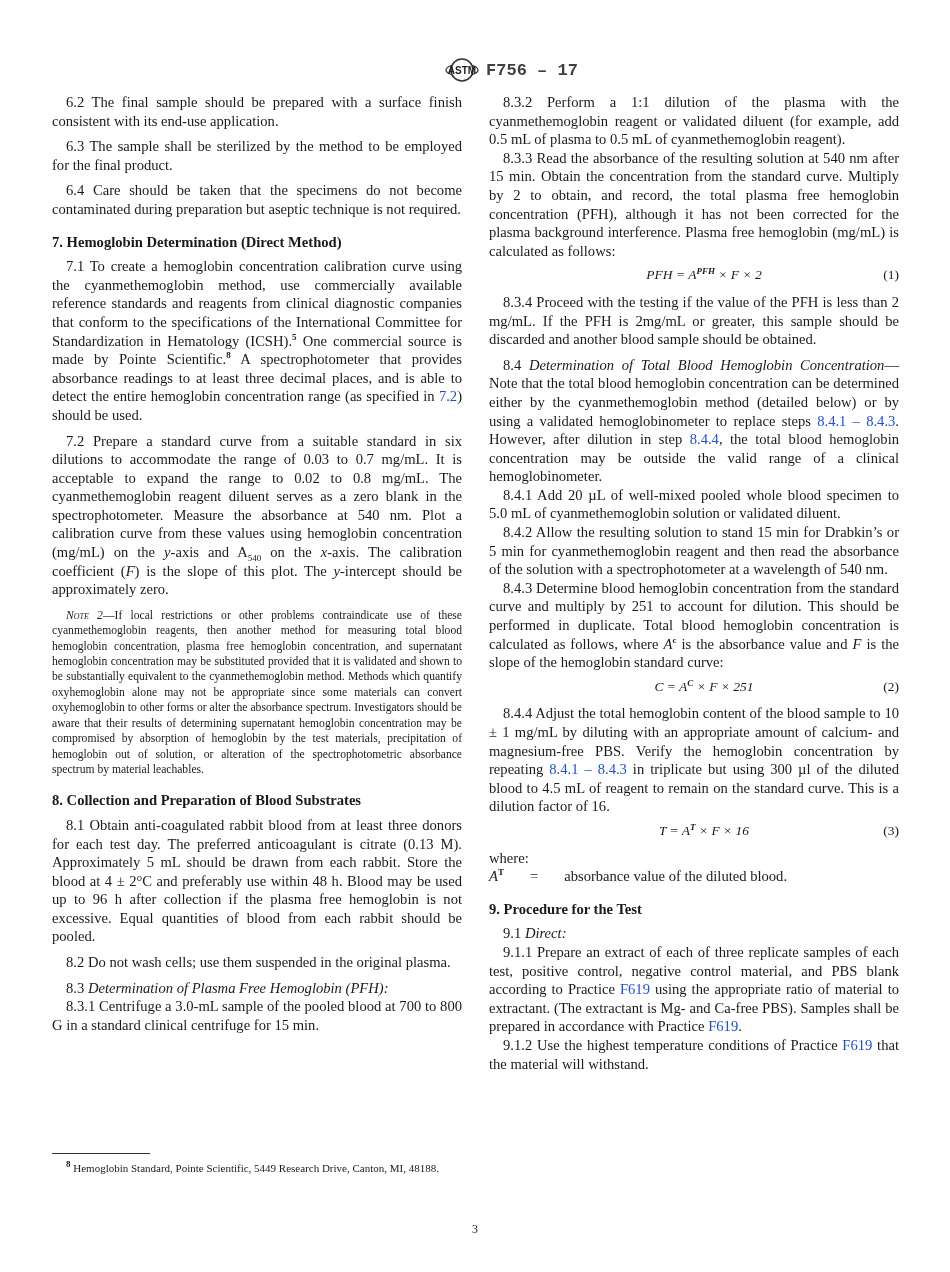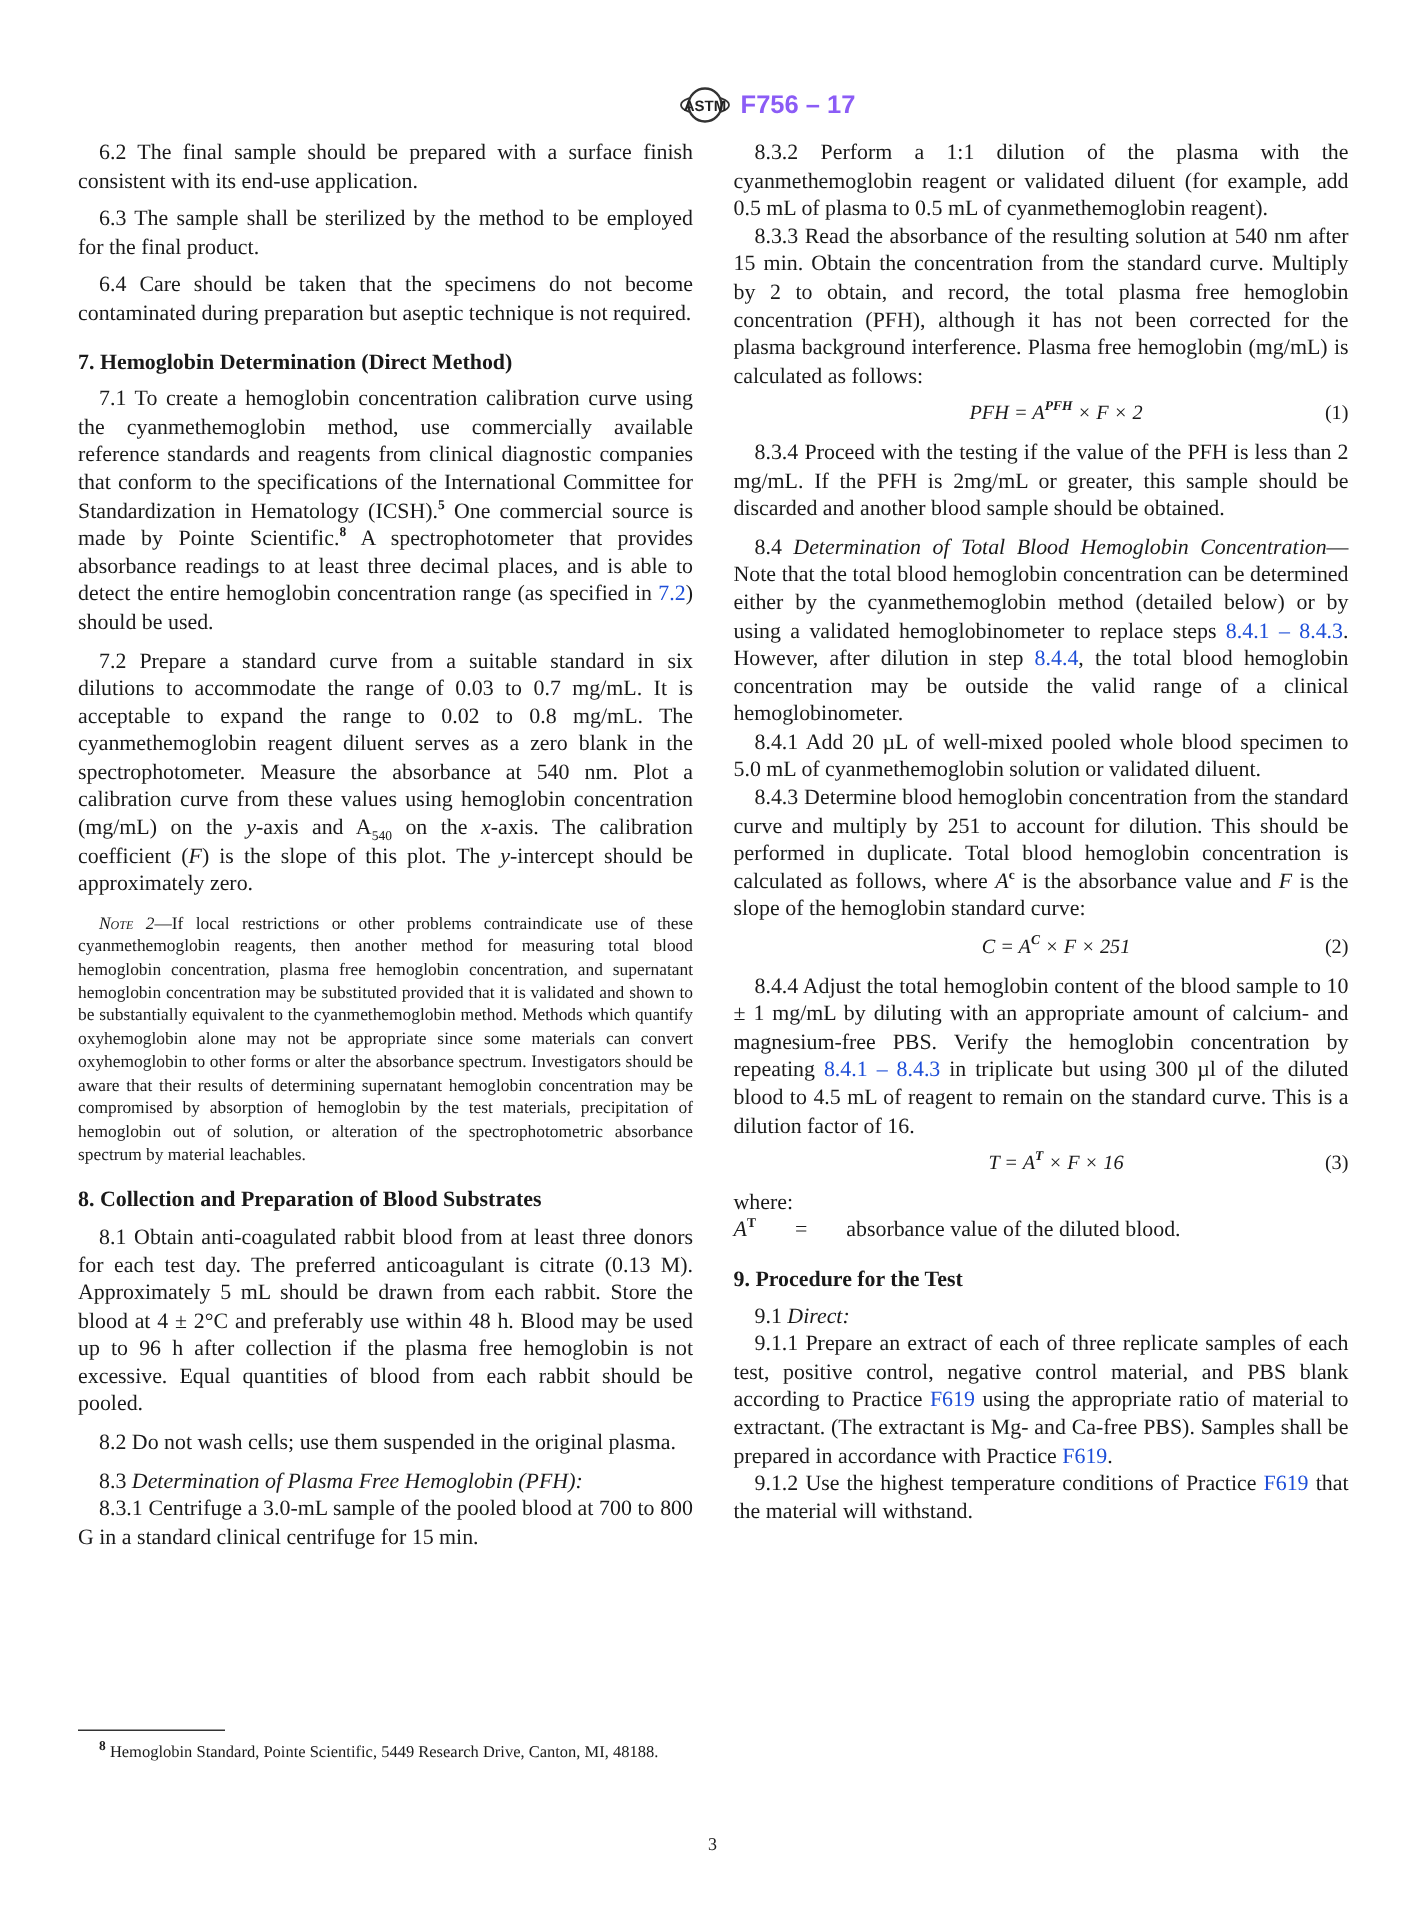--- a/index.html
+++ b/index.html
@@ -1,21 +1,21 @@
 <!DOCTYPE html>
 <html><head>
 <meta charset="utf-8">
 <style>
   html, body { margin: 0; padding: 0; background: #ffffff; }
   body { width: 950px; height: 1272px; position: relative; overflow: hidden;
          font-family: "Liberation Serif", "DejaVu Serif", serif; color: #1a1a1a; }
   .header { position: absolute; top: 56px; left: 0; width: 950px; text-align: center; padding-left: 36px; }
   .header-inner { display: inline-flex; align-items: center; gap: 6px; }
   .logo { width: 36px; height: 28px; }
-  .doc-id { font-family: Liberation Sans, sans-serif; font-weight: bold; font-size: 17px; color: #8b5cf6; }
+  .doc-id { font-family: Liberation Mono, monospace; font-weight: bold; font-size: 17px; color: #404040; }
   .col { position: absolute; top: 93px; width: 410px; font-size: 14.6px; line-height: 18.6px; text-align: justify; }
   .col-left { left: 52px; }
   .col-right { left: 489px; }
   p { margin: 0; }
   .para { text-indent: 14px; }
   .gap { margin-top: 7px; }
   .sec-head { font-weight: bold; font-size: 14.6px; margin-top: 14px; margin-bottom: 6px; text-indent: 0; }
   .note { font-size: 11.6px; line-height: 15.4px; text-indent: 14px; margin-top: 9px; }
   .note-label { font-variant: small-caps; font-style: italic; }
   .link { color: #1d4ed8; text-decoration: none; cursor: pointer; }
@@ -65,20 +65,21 @@
 <div class="col col-right">
   <p class="para">8.3.2 Perform a 1:1 dilution of the plasma with the cyanmethemoglobin reagent or validated diluent (for example, add 0.5 mL of plasma to 0.5 mL of cyanmethemoglobin reagent).</p>
   <p class="para">8.3.3 Read the absorbance of the resulting solution at 540 nm after 15 min. Obtain the concentration from the standard curve. Multiply by 2 to obtain, and record, the total plasma free hemoglobin concentration (PFH), although it has not been corrected for the plasma background interference. Plasma free hemoglobin (mg/mL) is calculated as follows:</p>
   <div class="eq">
     <span class="eq-body"><span>PFH = A</span><sup>PFH</sup><span> × F × 2</span></span>
     <span class="eq-num">(1)</span>
   </div>
   <p class="para gap">8.3.4 Proceed with the testing if the value of the PFH is less than 2 mg/mL. If the PFH is 2mg/mL or greater, this sample should be discarded and another blood sample should be obtained.</p>
   <p class="para gap"><span>8.4 </span><i>Determination of Total Blood Hemoglobin Concentration</i><span>—Note that the total blood hemoglobin concentration can be determined either by the cyanmethemoglobin method (detailed below) or by using a validated hemoglobinometer to replace steps </span><a class="link">8.4.1 – 8.4.3</a><span>. However, after dilution in step </span><a class="link">8.4.4</a><span>, the total blood hemoglobin concentration may be outside the valid range of a clinical hemoglobinometer.</span></p>
   <p class="para">8.4.1 Add 20 µL of well-mixed pooled whole blood specimen to 5.0 mL of cyanmethemoglobin solution or validated diluent.</p>
+  <p class="para">8.4.2 Allow the resulting solution to stand 15 min for Drabkin’s or 5 min for cyanmethemoglobin reagent and then read the absorbance of the solution with a spectrophotometer at a wavelength of 540 nm.</p>
   <p class="para"><span>8.4.3 Determine blood hemoglobin concentration from the standard curve and multiply by 251 to account for dilution. This should be performed in duplicate. Total blood hemoglobin concentration is calculated as follows, where </span><i>A</i><sup>c</sup><span> is the absorbance value and </span><i>F</i><span> is the slope of the hemoglobin standard curve:</span></p>
   <div class="eq">
     <span class="eq-body"><span>C = A</span><sup>C</sup><span> × F × 251</span></span>
     <span class="eq-num">(2)</span>
   </div>
   <p class="para"><span>8.4.4 Adjust the total hemoglobin content of the blood sample to 10 ± 1 mg/mL by diluting with an appropriate amount of calcium- and magnesium-free PBS. Verify the hemoglobin concentration by repeating </span><a class="link">8.4.1 – 8.4.3</a><span> in triplicate but using 300 µl of the diluted blood to 4.5 mL of reagent to remain on the standard curve. This is a dilution factor of 16.</span></p>
   <div class="eq">
     <span class="eq-body"><span>T = A</span><sup>T</sup><span> × F × 16</span></span>
     <span class="eq-num">(3)</span>
   </div>

